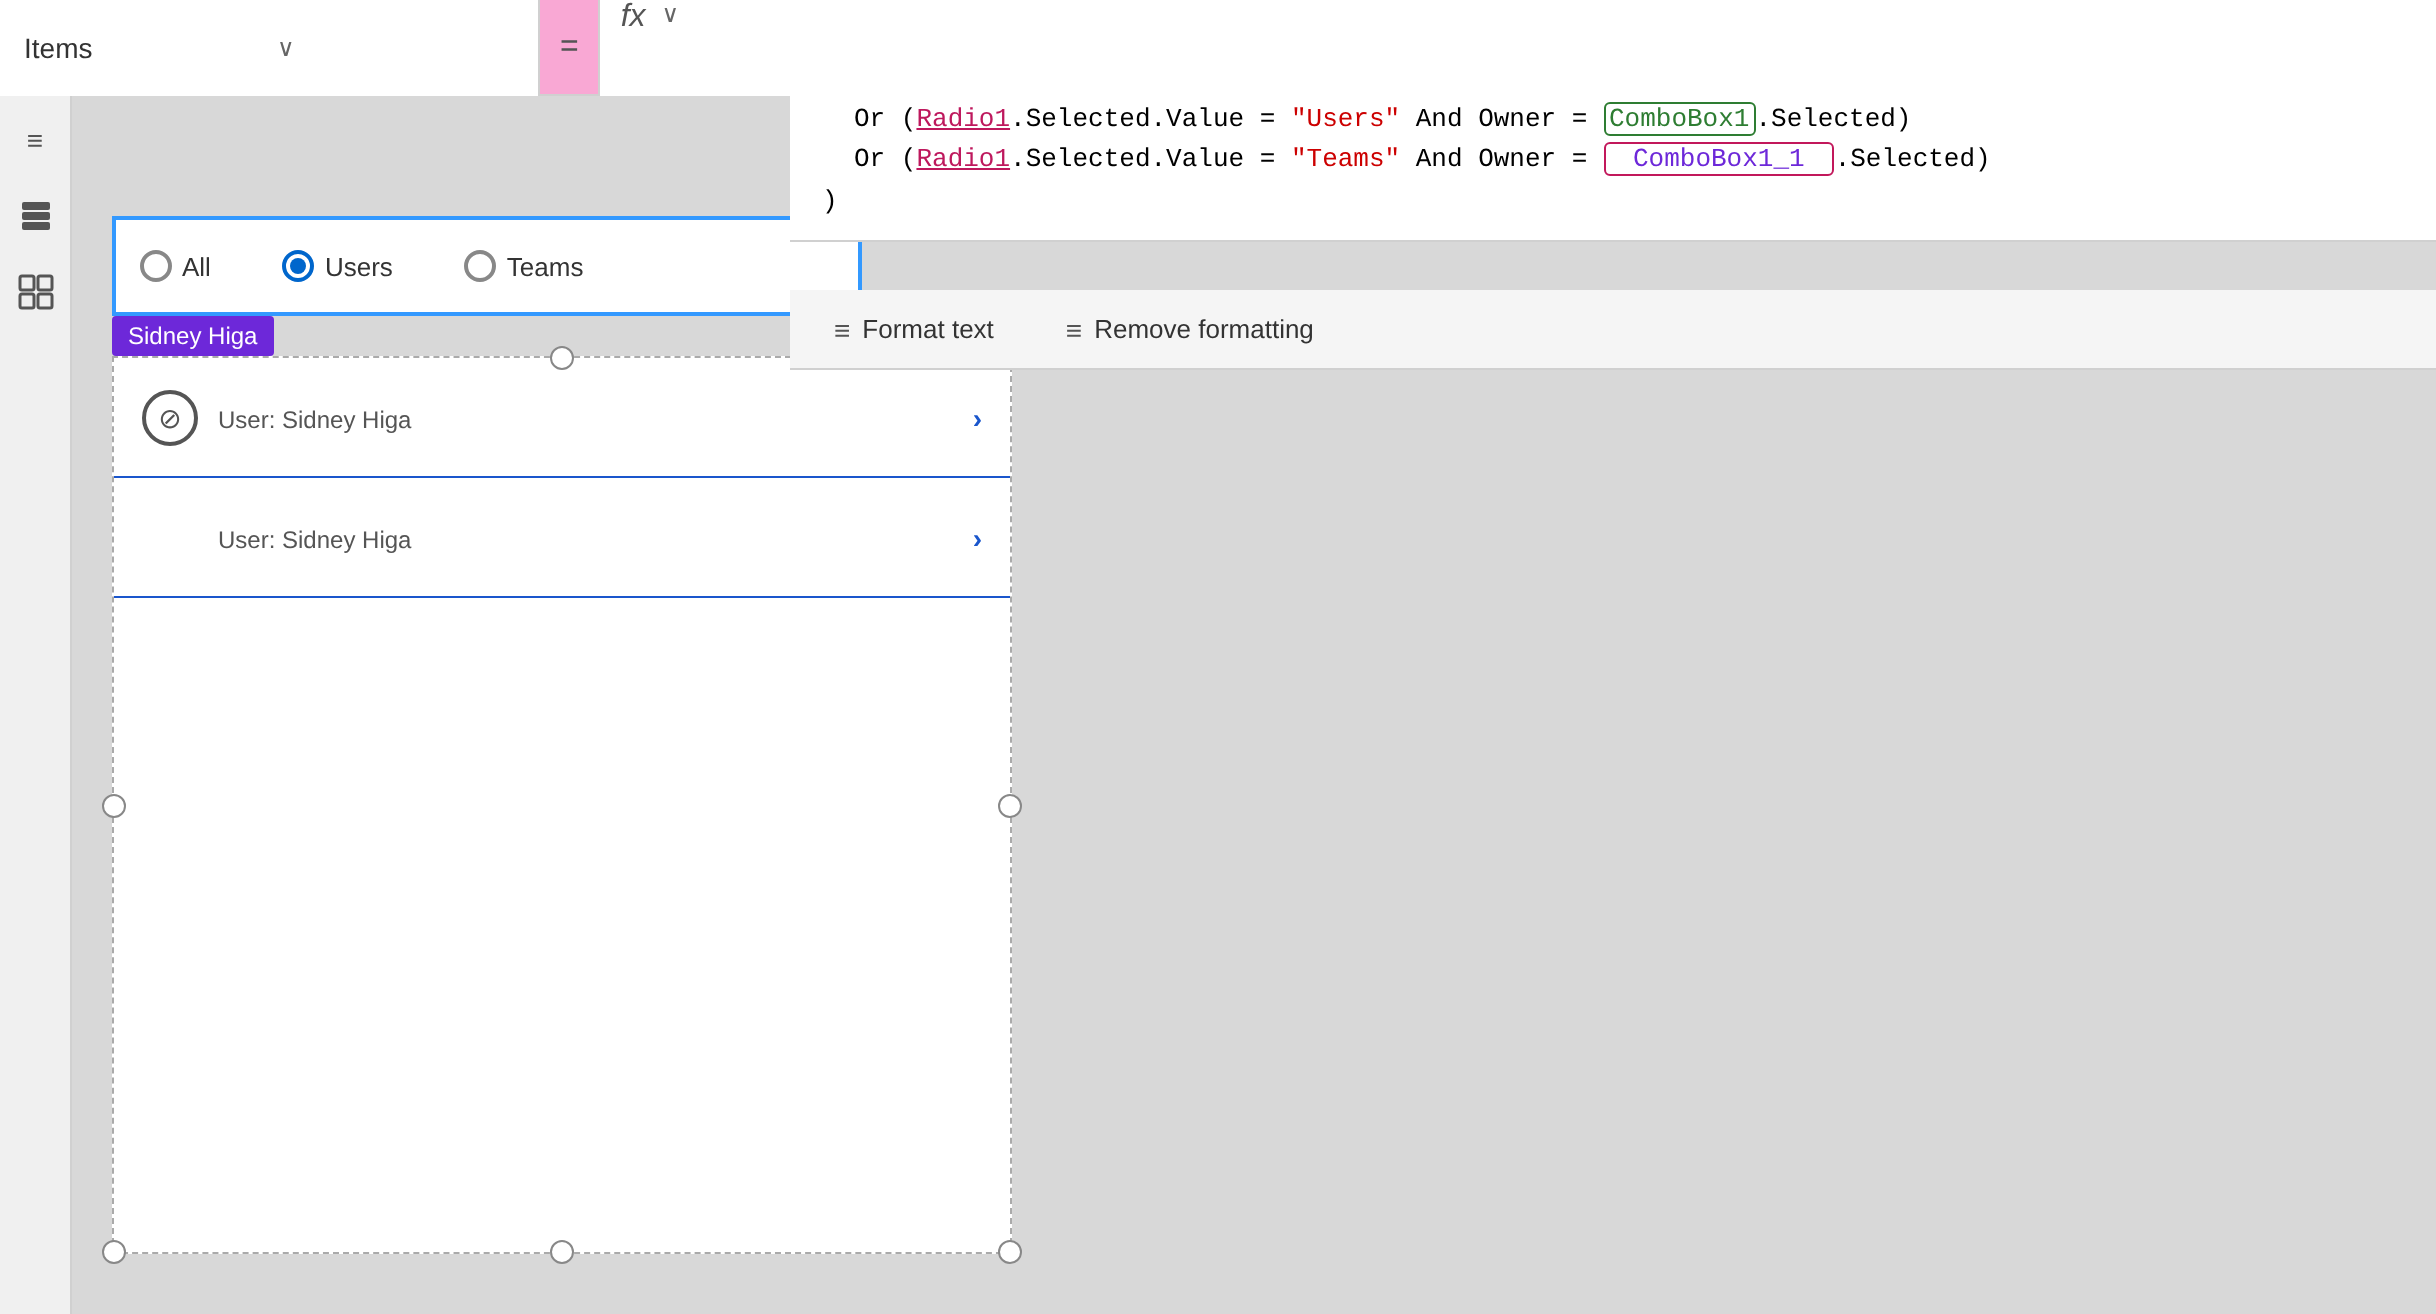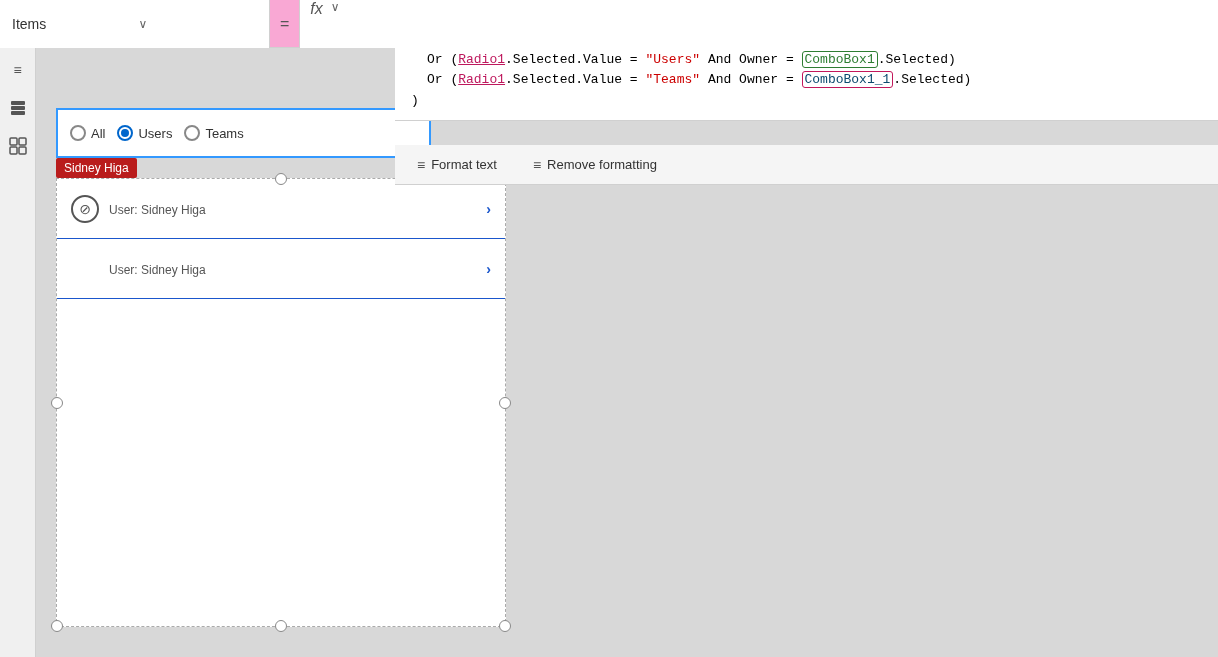--- a/index.html
+++ b/index.html
@@ -165,21 +165,21 @@
       position: absolute;
       top: 60px;
       left: 20px;
       width: 375px;
       height: 50px;
       border: 2px solid #3399ff;
       background: white;
       display: flex;
       align-items: center;
       padding: 0 12px;
-      gap: 12px;
+      gap: 36px;
       z-index: 5;
       text-align: right;
     }
 
     .radio-option {
       display: flex;
       align-items: center;
       gap: 5px;
       font-size: 13px;
       color: #333;
@@ -205,21 +205,21 @@
       height: 8px;
       border-radius: 50%;
       background: #0066cc;
     }
 
     
     .control-tooltip {
       position: absolute;
       top: 110px;
       left: 20px;
-      background: #b91c1c;
+      background: #6d28d9;
       color: white;
       font-size: 12px;
       padding: 3px 8px;
       border-radius: 2px;
       z-index: 6;
     }
 
     
     .gallery-list {
       position: absolute;
@@ -294,24 +294,24 @@
       color: #be185d;
       text-decoration: underline;
     }
     .code-control-green {
       color: #2e7d32;
       border: 1px solid #2e7d32;
       border-radius: 3px;
       padding: 0 2px;
     }
     .code-control-pink-box {
-      color: #0c4a6e;
+      color: #6d28d9;
       border: 1px solid #c2185b;
       border-radius: 3px;
-      padding: 0 2px;
+      padding: 0 14px;
     }
   </style>
 </head>
 <body>
 
 <div class="top-bar">
   <div class="property-dropdown">
     <span>Items</span>
     <span class="chevron">∨</span>
   </div>

